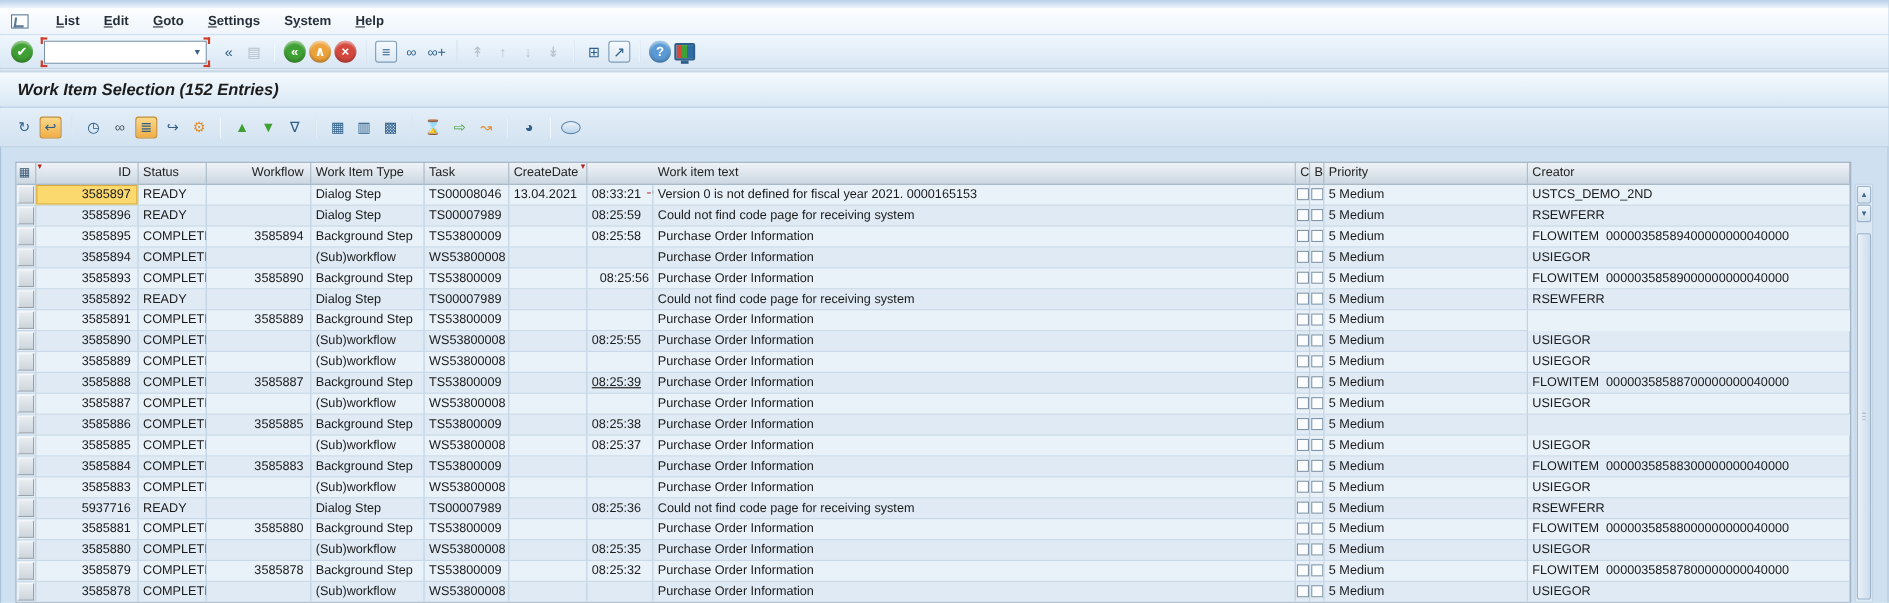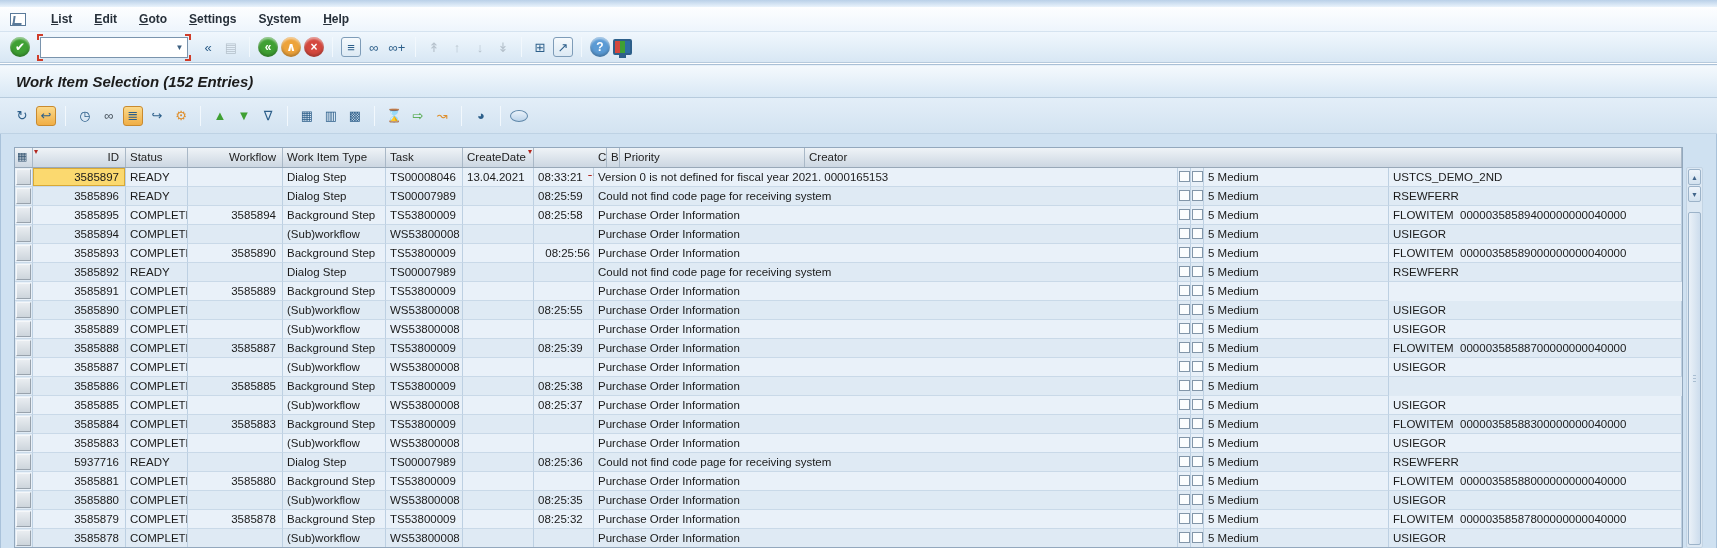--- a/index.html
+++ b/index.html
@@ -199,20 +199,21 @@
     <div class="grid">
       <div class="hdr" id="hdr">
           <div class="c selc" style="width: 18px;"><span class="selic">▦</span></div>
           <div class="c r" style="width: 93px;"><span>ID</span><span class="smk l">▾</span></div>
           <div class="c" style="width: 62px;"><span>Status</span></div>
           <div class="c r" style="width: 95px;"><span>Workflow</span></div>
           <div class="c" style="width: 103px;"><span>Work Item Type</span></div>
           <div class="c" style="width: 77px;"><span>Task</span></div>
           <div class="c" style="width: 71px;"><span>CreateDate</span><span class="smk r">▾</span></div>
           <div class="c" style="width: 60px; margin-top: 25px;"><span>CreateT...</span><span class="smk r">▾</span></div>
+          <div class="c" style="width: 584px;"><span>Work item text</span></div>
           <div class="c" style="width: 13px;"><span>Co</span></div>
           <div class="c" style="width: 13px;"><span>Ba</span></div>
           <div class="c" style="width: 185px;"><span>Priority</span></div>
           <div class="c grow"><span>Creator</span></div>
         </div>
       <div class="rowsbox" id="rows">
           <div class="row">
             <div class="c selc" style="width: 18px;"><span class="selbtn"></span></div>
             <div class="c r lead" style="width: 93px;">3585897</div>
             <div class="c" style="width: 62px;">READY</div>
@@ -347,21 +348,21 @@
             <div class="c grow">USIEGOR</div>
           </div>
           <div class="row alt">
             <div class="c selc" style="width: 18px;"><span class="selbtn"></span></div>
             <div class="c r" style="width: 93px;">3585888</div>
             <div class="c" style="width: 62px;">COMPLETED</div>
             <div class="c r" style="width: 95px;">3585887</div>
             <div class="c" style="width: 103px;">Background Step</div>
             <div class="c" style="width: 77px;">TS53800009</div>
             <div class="c" style="width: 71px;"></div>
-            <div class="c" style="width: 60px;">08:25:39</div>
+            <div class="c" style="width: 60px; text-decoration: underline;">08:25:39</div>
             <div class="c" style="width: 584px;">Purchase Order Information</div>
             <div class="c cbc" style="width: 13px;"><span class="cbx"></span></div>
             <div class="c cbc" style="width: 13px;"><span class="cbx"></span></div>
             <div class="c" style="width: 185px;">5 Medium</div>
             <div class="c grow">FLOWITEM  00000358588700000000040000</div>
           </div>
           <div class="row">
             <div class="c selc" style="width: 18px;"><span class="selbtn"></span></div>
             <div class="c r" style="width: 93px;">3585887</div>
             <div class="c" style="width: 62px;">COMPLETED</div>

